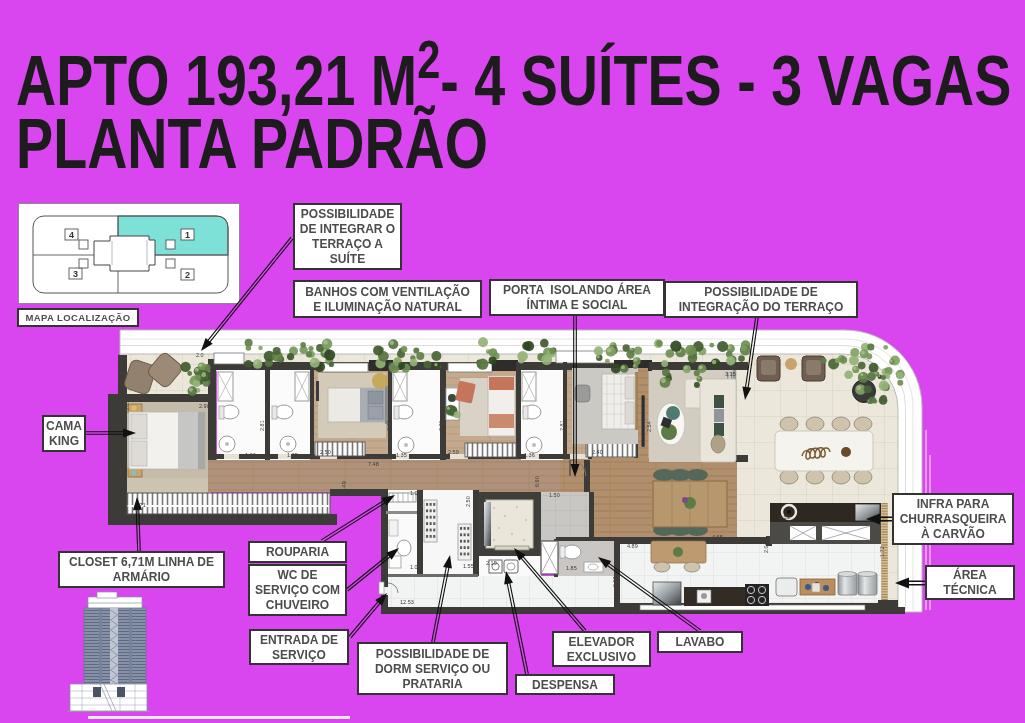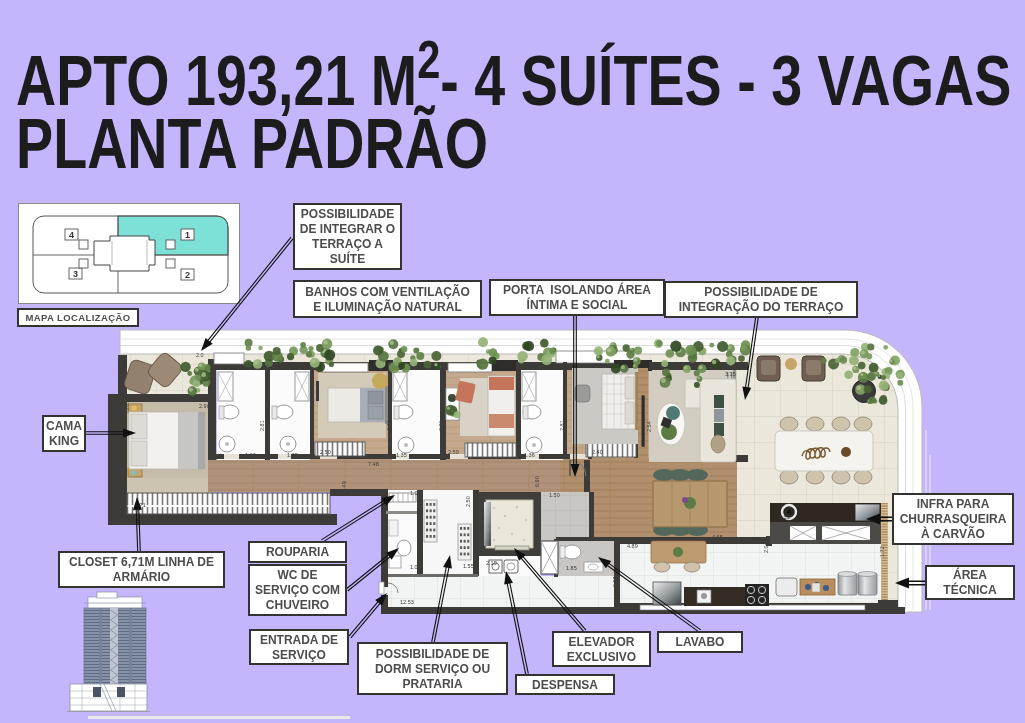--- a/index.html
+++ b/index.html
@@ -1,16 +1,16 @@
 <!DOCTYPE html>
 <html><head>
 <meta charset="utf-8">
 <style>
   html,body{margin:0;padding:0;background:#fff;}
-  #canvas{position:relative;width:1025px;height:723px;background:#c4b5fd;overflow:hidden;
+  #canvas{position:relative;width:1025px;height:723px;background:#d946ef;overflow:hidden;
           font-family:"Liberation Sans",sans-serif;}
 </style>
 </head>
 <body>
 <div id="canvas">
 
   <svg id="plan" width="1025" height="723" viewBox="0 0 1025 723" style="position:absolute;left:0;top:0;">
     <defs>
       <pattern id="wood1" width="46" height="7" patternUnits="userSpaceOnUse">
         <rect width="46" height="7" fill="#af9279"></rect>

